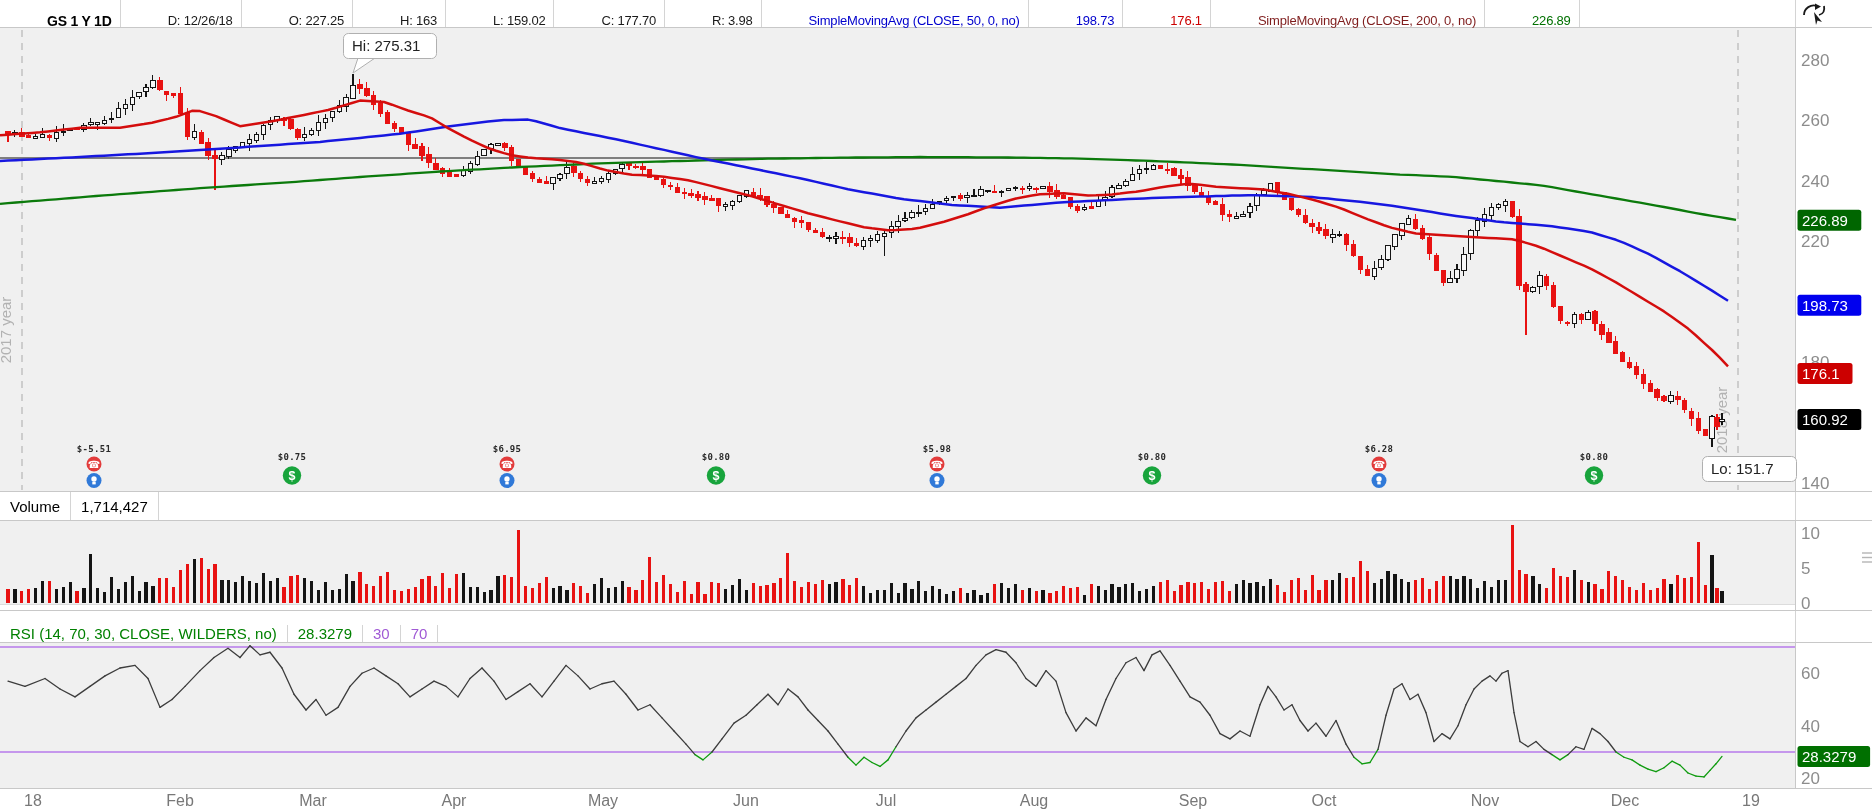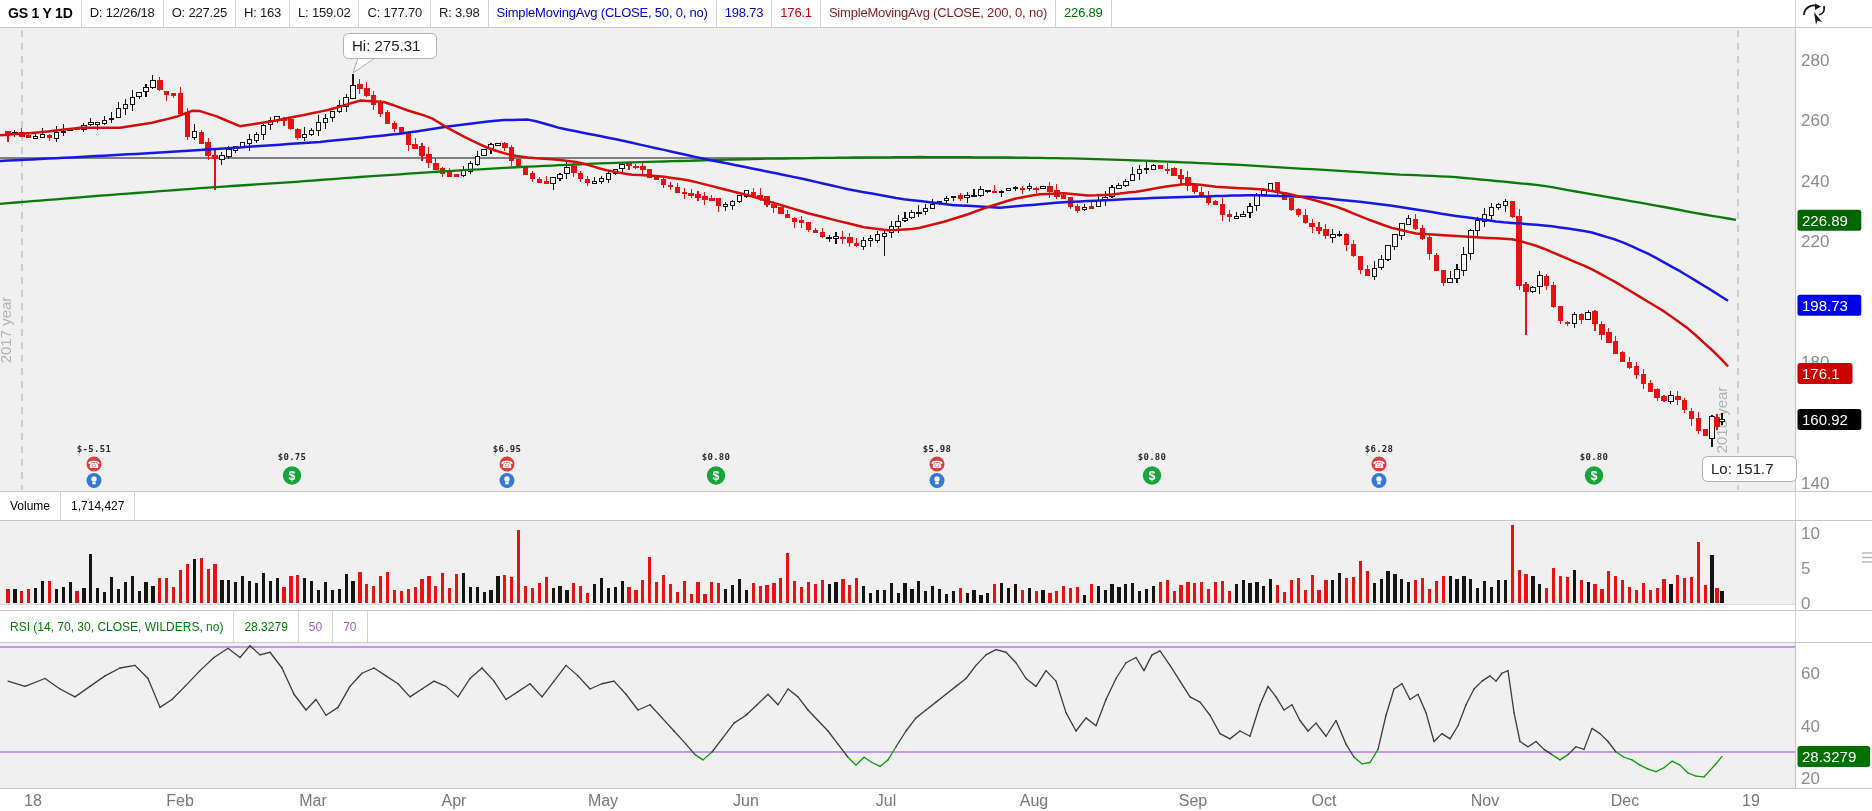--- a/index.html
+++ b/index.html
@@ -1,29 +1,29 @@
 <!DOCTYPE html>
 <html><head>
 <meta charset="utf-8">
 <style>
   html,body{margin:0;padding:0;background:#fff;}
   .app{position:relative;width:1872px;height:811px;background:#fff;overflow:hidden;
        font-family:"Liberation Sans",sans-serif;}
   .top-header{position:absolute;left:0;top:0;width:1872px;height:27px;background:#fff;
        border-bottom:1px solid #c8c8c8;display:flex;align-items:stretch;z-index:5;}
   .top-header::after{content:"";position:absolute;left:1795px;top:0;bottom:0;width:1px;background:#d4d4d4;}
-  .hcell{padding:0 8px;line-height:26px;font-size:13px;white-space:nowrap;border-right:1px solid #d4d4d4;letter-spacing:-0.2px;}
+  .hcell{padding:8px 8px;line-height:26px;font-size:13px;white-space:nowrap;border-right:1px solid #d4d4d4;letter-spacing:-0.2px;margin-left:39px;}
   .hcell.bold{font-weight:bold;font-size:14px;}
   .cursor-tool{position:absolute;left:1802px;top:2px;width:26px;height:24px;cursor:pointer;}
   .pane-header{position:absolute;left:0;width:1872px;background:#fff;display:flex;align-items:stretch;z-index:5;
        border-top:1px solid #c8c8c8;border-bottom:1px solid #c8c8c8;}
   .pane-header::after{content:"";position:absolute;left:1795px;top:0;bottom:0;width:1px;background:#d4d4d4;}
   #vol-header{top:491px;height:28px;}
-  #rsi-header{top:610px;height:31px;}
-  .ph-cell{padding:0 10px;font-size:12px;white-space:nowrap;border-right:1px solid #d4d4d4;display:flex;align-items:center;}
+  #rsi-header{top:610px;height:31px;align-items:flex-end;}
+  .ph-cell{padding:0 10px;font-size:15px;white-space:nowrap;border-right:1px solid #d4d4d4;display:flex;align-items:center;}
   svg text{font-family:"Liberation Sans",sans-serif;}
   .mono{font-family:"DejaVu Sans Mono",monospace;}
   #chart-svg{position:absolute;left:0;top:0;z-index:1;}
 </style>
 </head>
 <body>
 
 <div class="app">
   <svg id="chart-svg" width="1872" height="811">
       <g>
@@ -1119,17 +1119,17 @@
 
   <div class="pane-header" id="vol-header">
     <div class="ph-cell">Volume</div>
     <div class="ph-cell">1,714,427</div>
     <div class="ph-cell" style="border-right:none;flex:1"></div>
   </div>
 
   <div class="pane-header" id="rsi-header">
     <div class="ph-cell" id="rsi-label" style="color: rgb(0, 128, 0);">RSI (14, 70, 30, CLOSE, WILDERS, no)</div>
     <div class="ph-cell" id="rsi-value" style="color: rgb(0, 128, 0);">28.3279</div>
-    <div class="ph-cell" id="rsi-low" style="color: rgb(160, 90, 213);">50</div>
+    <div class="ph-cell" id="rsi-low" style="color: rgb(160, 90, 213);">30</div>
     <div class="ph-cell" id="rsi-high" style="color: rgb(160, 90, 213);">70</div>
     <div class="ph-cell" style="border-right:none;flex:1"></div>
   </div>
 </div>
 
 </body></html>

